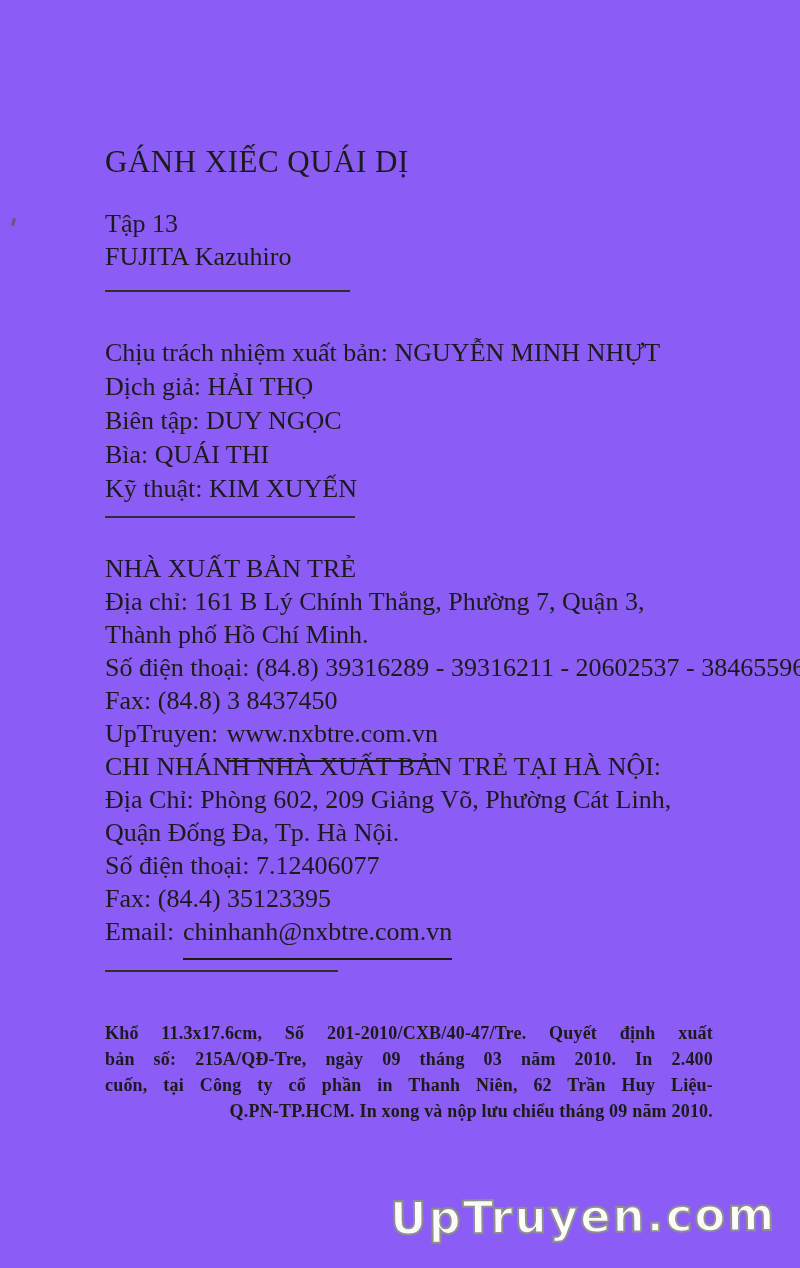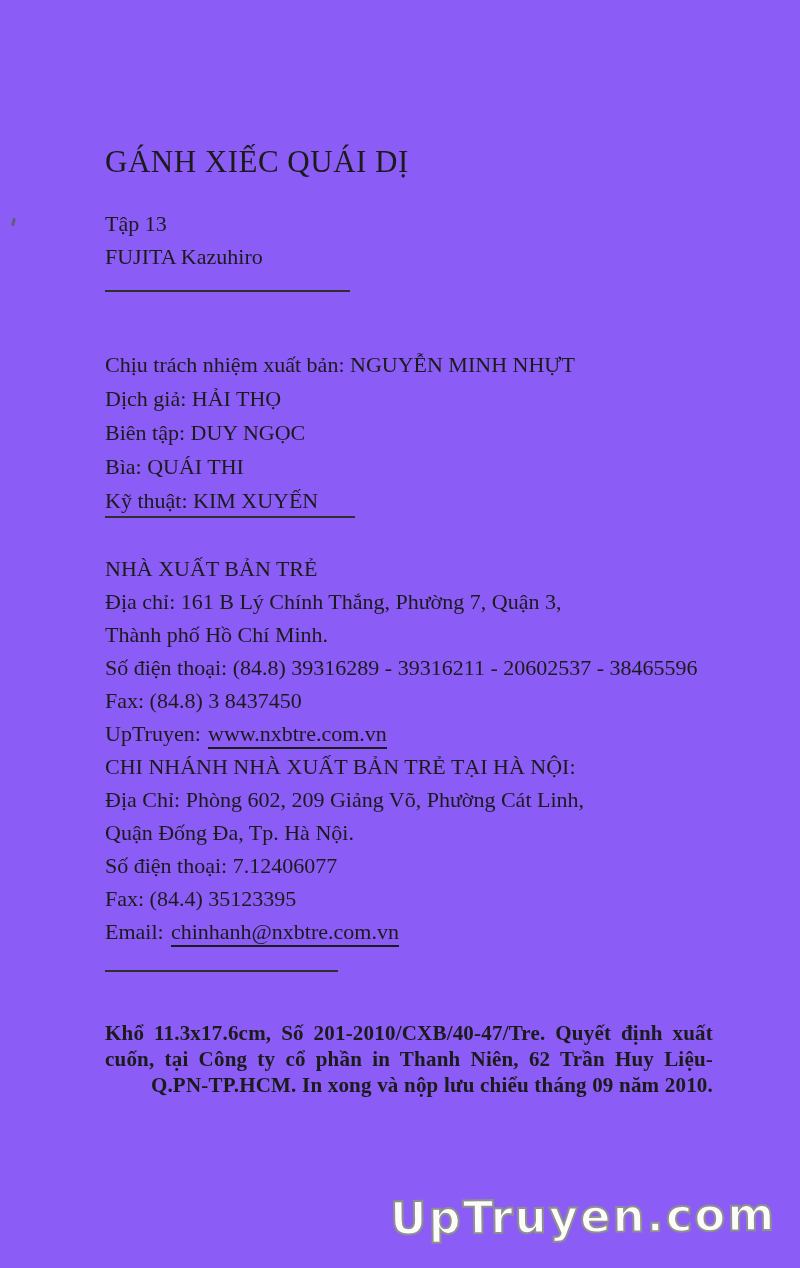--- a/index.html
+++ b/index.html
@@ -11,38 +11,38 @@
     overflow: hidden;
     font-family: "Liberation Serif", serif;
     color: #1b1b1b;
   }
   .abs { position: absolute; left: 105px; }
   .page-title {
     font-size: 31px;
     letter-spacing: 0.5px;
     white-space: nowrap;
   }
-  .body-line { font-size: 22px; line-height: 33px; white-space: nowrap; }
+  .body-line { font-size: 26px; line-height: 33px; white-space: nowrap; }
   .credits .body-line { line-height: 34px; }
   .rule {
     position: absolute;
     left: 105px;
     border-top: 2.5px solid #2e2e2e;
     height: 0;
   }
   .ulink {
     border-bottom: 2px solid #1b1b1b;
-    padding-bottom: 1px;
+    padding-bottom: 12px;
     text-decoration: none;
     color: inherit;
   }
   .lbl { margin-right: 0.33em; }
   .imprint {
     width: 608px;
-    font-size: 21px;
+    font-size: 18px;
     font-weight: bold;
     line-height: 26px;
     letter-spacing: 0.2px;
   }
   .imprint .jline { text-align: justify; text-align-last: justify; }
   .imprint .lline { text-align: right; }
   .watermark {
     position: absolute;
     top: 1190px;
     right: 24px;
@@ -76,21 +76,21 @@
 
   <div class="abs page-title" style="top:144px;">GÁNH XIẾC QUÁI DỊ</div>
 
   <div class="abs" style="top:207px;">
     <div class="body-line">Tập 13</div>
     <div class="body-line">FUJITA Kazuhiro</div>
   </div>
 
   <div class="rule" style="top:290px; width:245px;"></div>
 
-  <div class="abs credits" style="top:348px;">
+  <div class="abs credits" style="top:336px;">
     <div class="body-line">Chịu trách nhiệm xuất bản: NGUYỄN MINH NHỰT</div>
     <div class="body-line">Dịch giả: HẢI THỌ</div>
     <div class="body-line">Biên tập: DUY NGỌC</div>
     <div class="body-line">Bìa: QUÁI THI</div>
     <div class="body-line">Kỹ thuật: KIM XUYẾN</div>
   </div>
 
   <div class="rule" style="top:516px; width:250px;"></div>
 
   <div class="abs" style="top:552px;">
@@ -109,19 +109,20 @@
     <div class="body-line">Fax: (84.4) 35123395</div>
     <div class="body-line">
       <span class="lbl">Email:</span><span class="ulink">chinhanh@nxbtre.com.vn</span>
     </div>
   </div>
 
   <div class="rule" style="top:970px; width:233px;"></div>
 
   <div class="abs imprint" style="top:1020px;">
     <div class="jline">Khổ 11.3x17.6cm, Số 201-2010/CXB/40-47/Tre. Quyết định xuất</div>
+    <div class="jline">bản số: 215A/QĐ-Tre, ngày 09 tháng 03 năm 2010. In 2.400</div>
     <div class="jline">cuốn, tại Công ty cổ phần in Thanh Niên, 62 Trần Huy Liệu-</div>
     <div class="lline">Q.PN-TP.HCM. In xong và nộp lưu chiểu tháng 09 năm 2010.</div>
   </div>
 
   <div class="watermark">UpTruyen.com</div>
 
 </div>
 
 </body></html>

